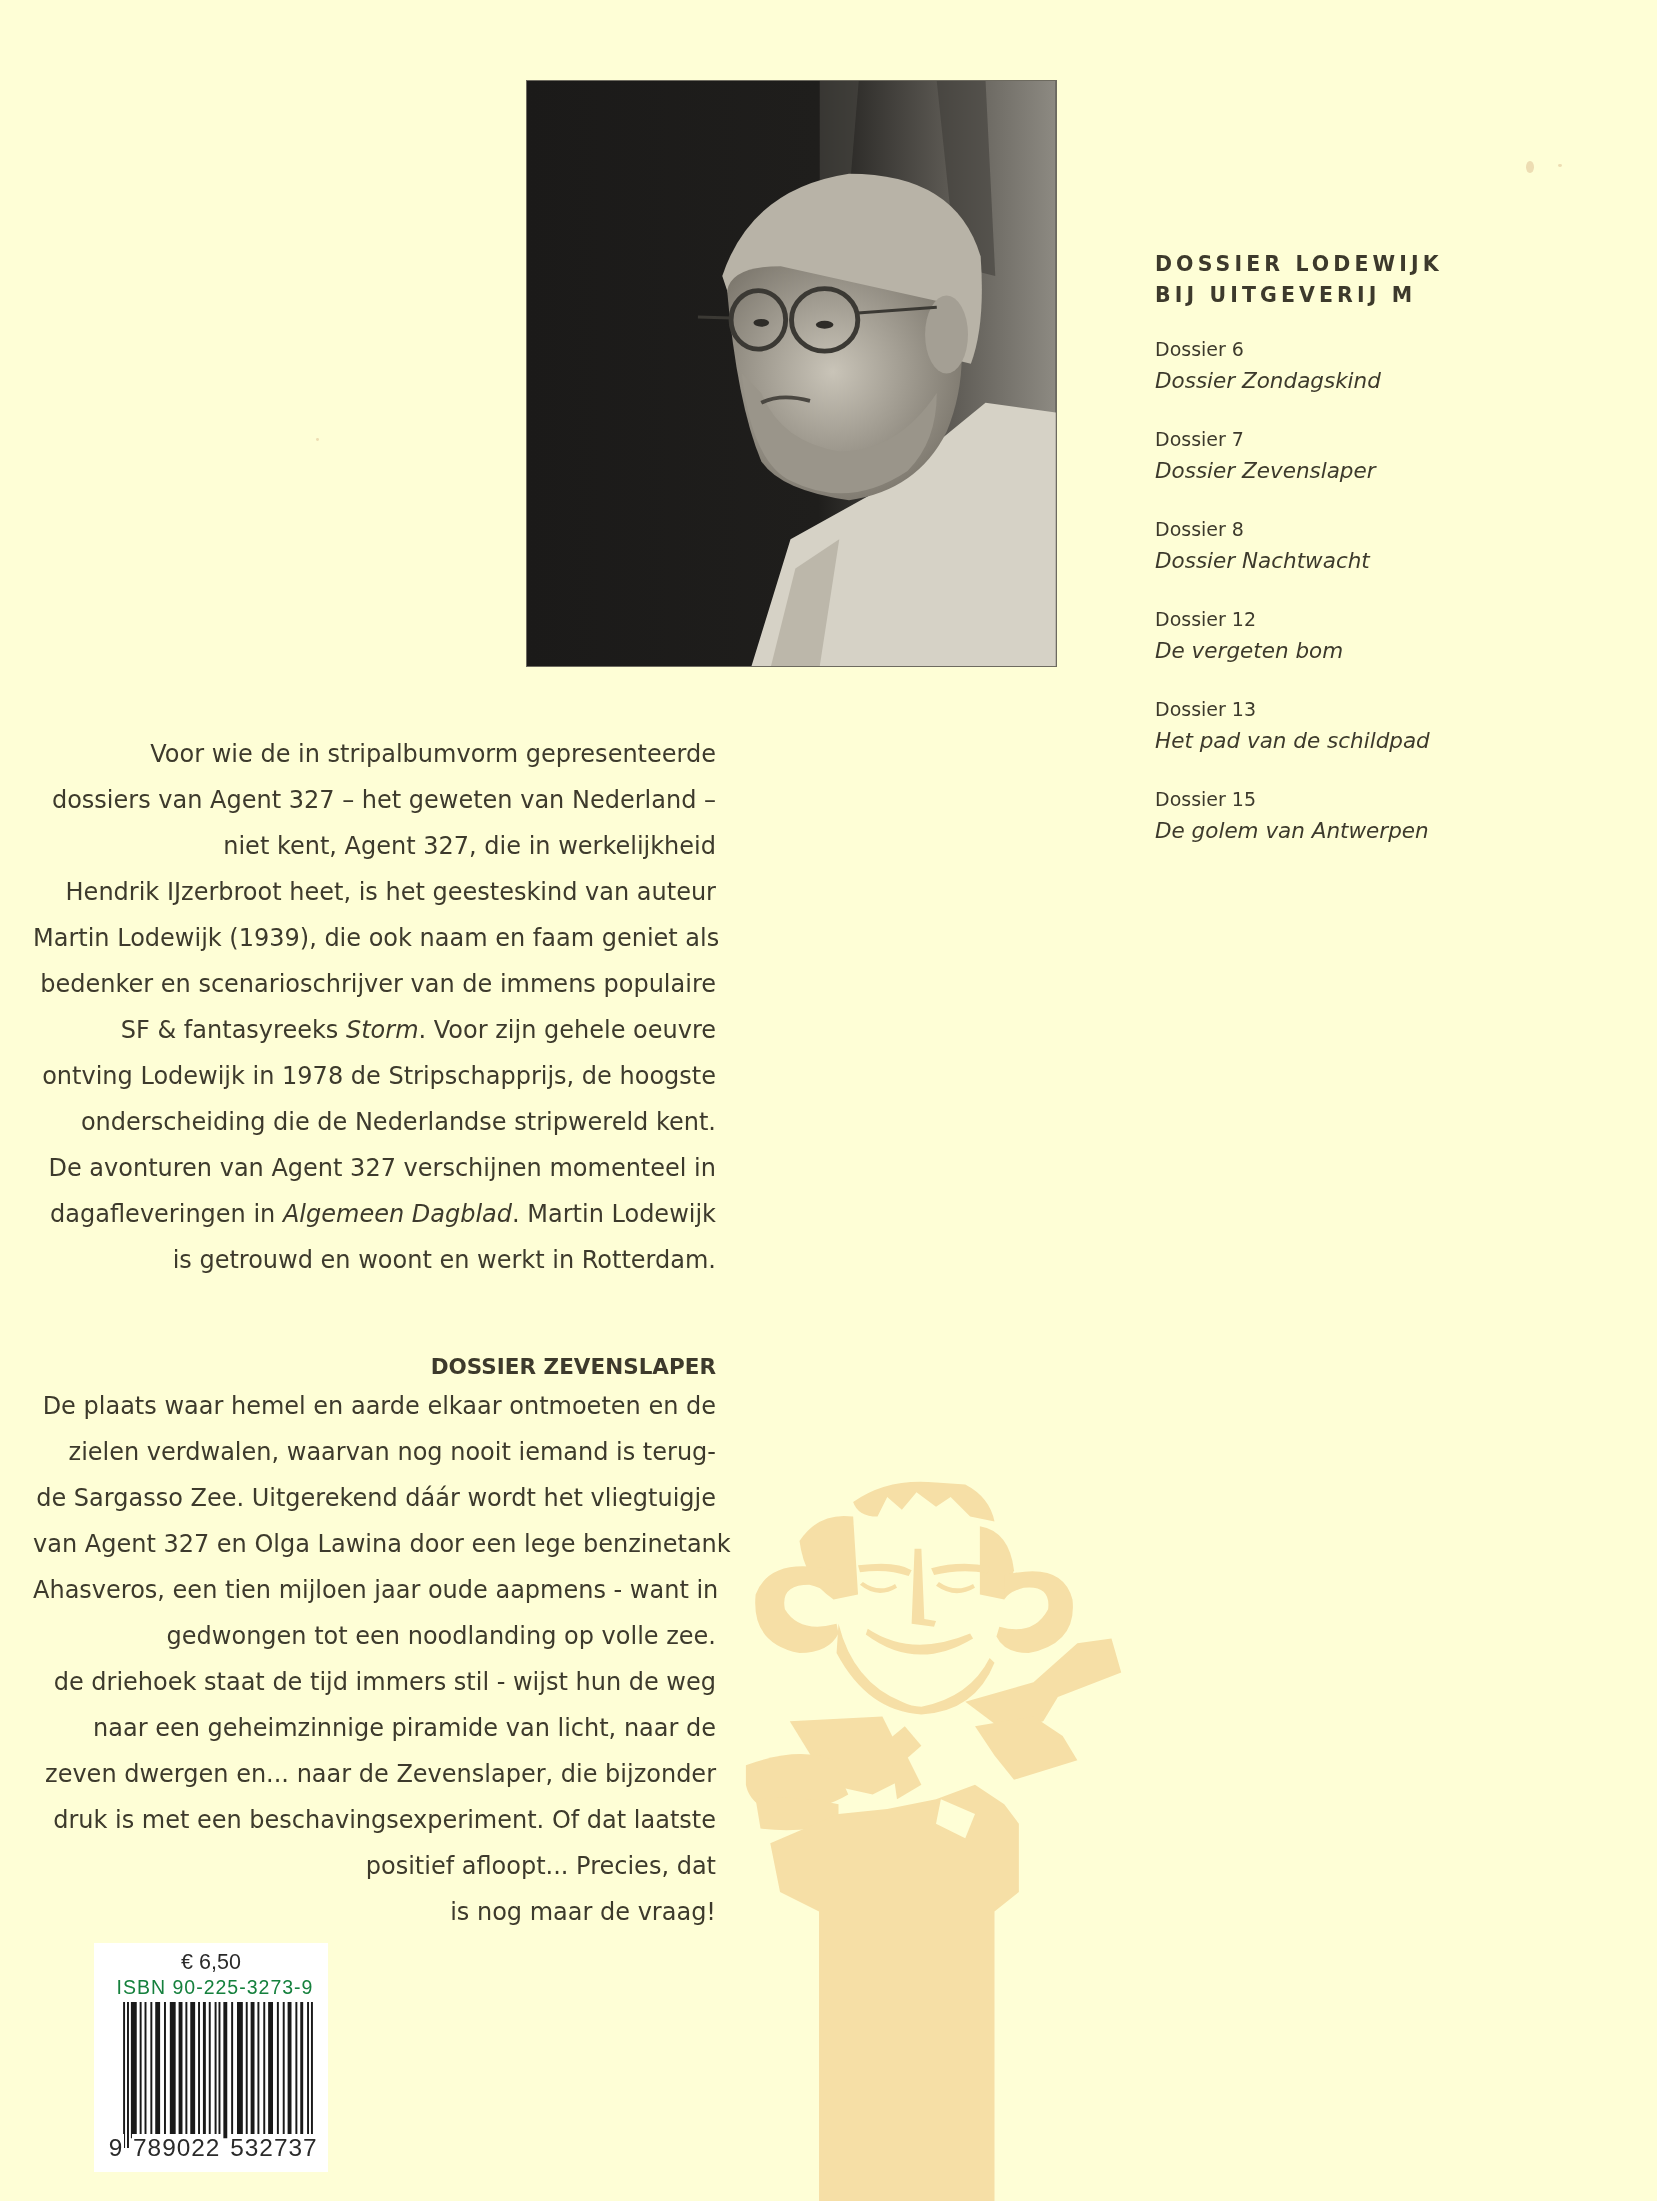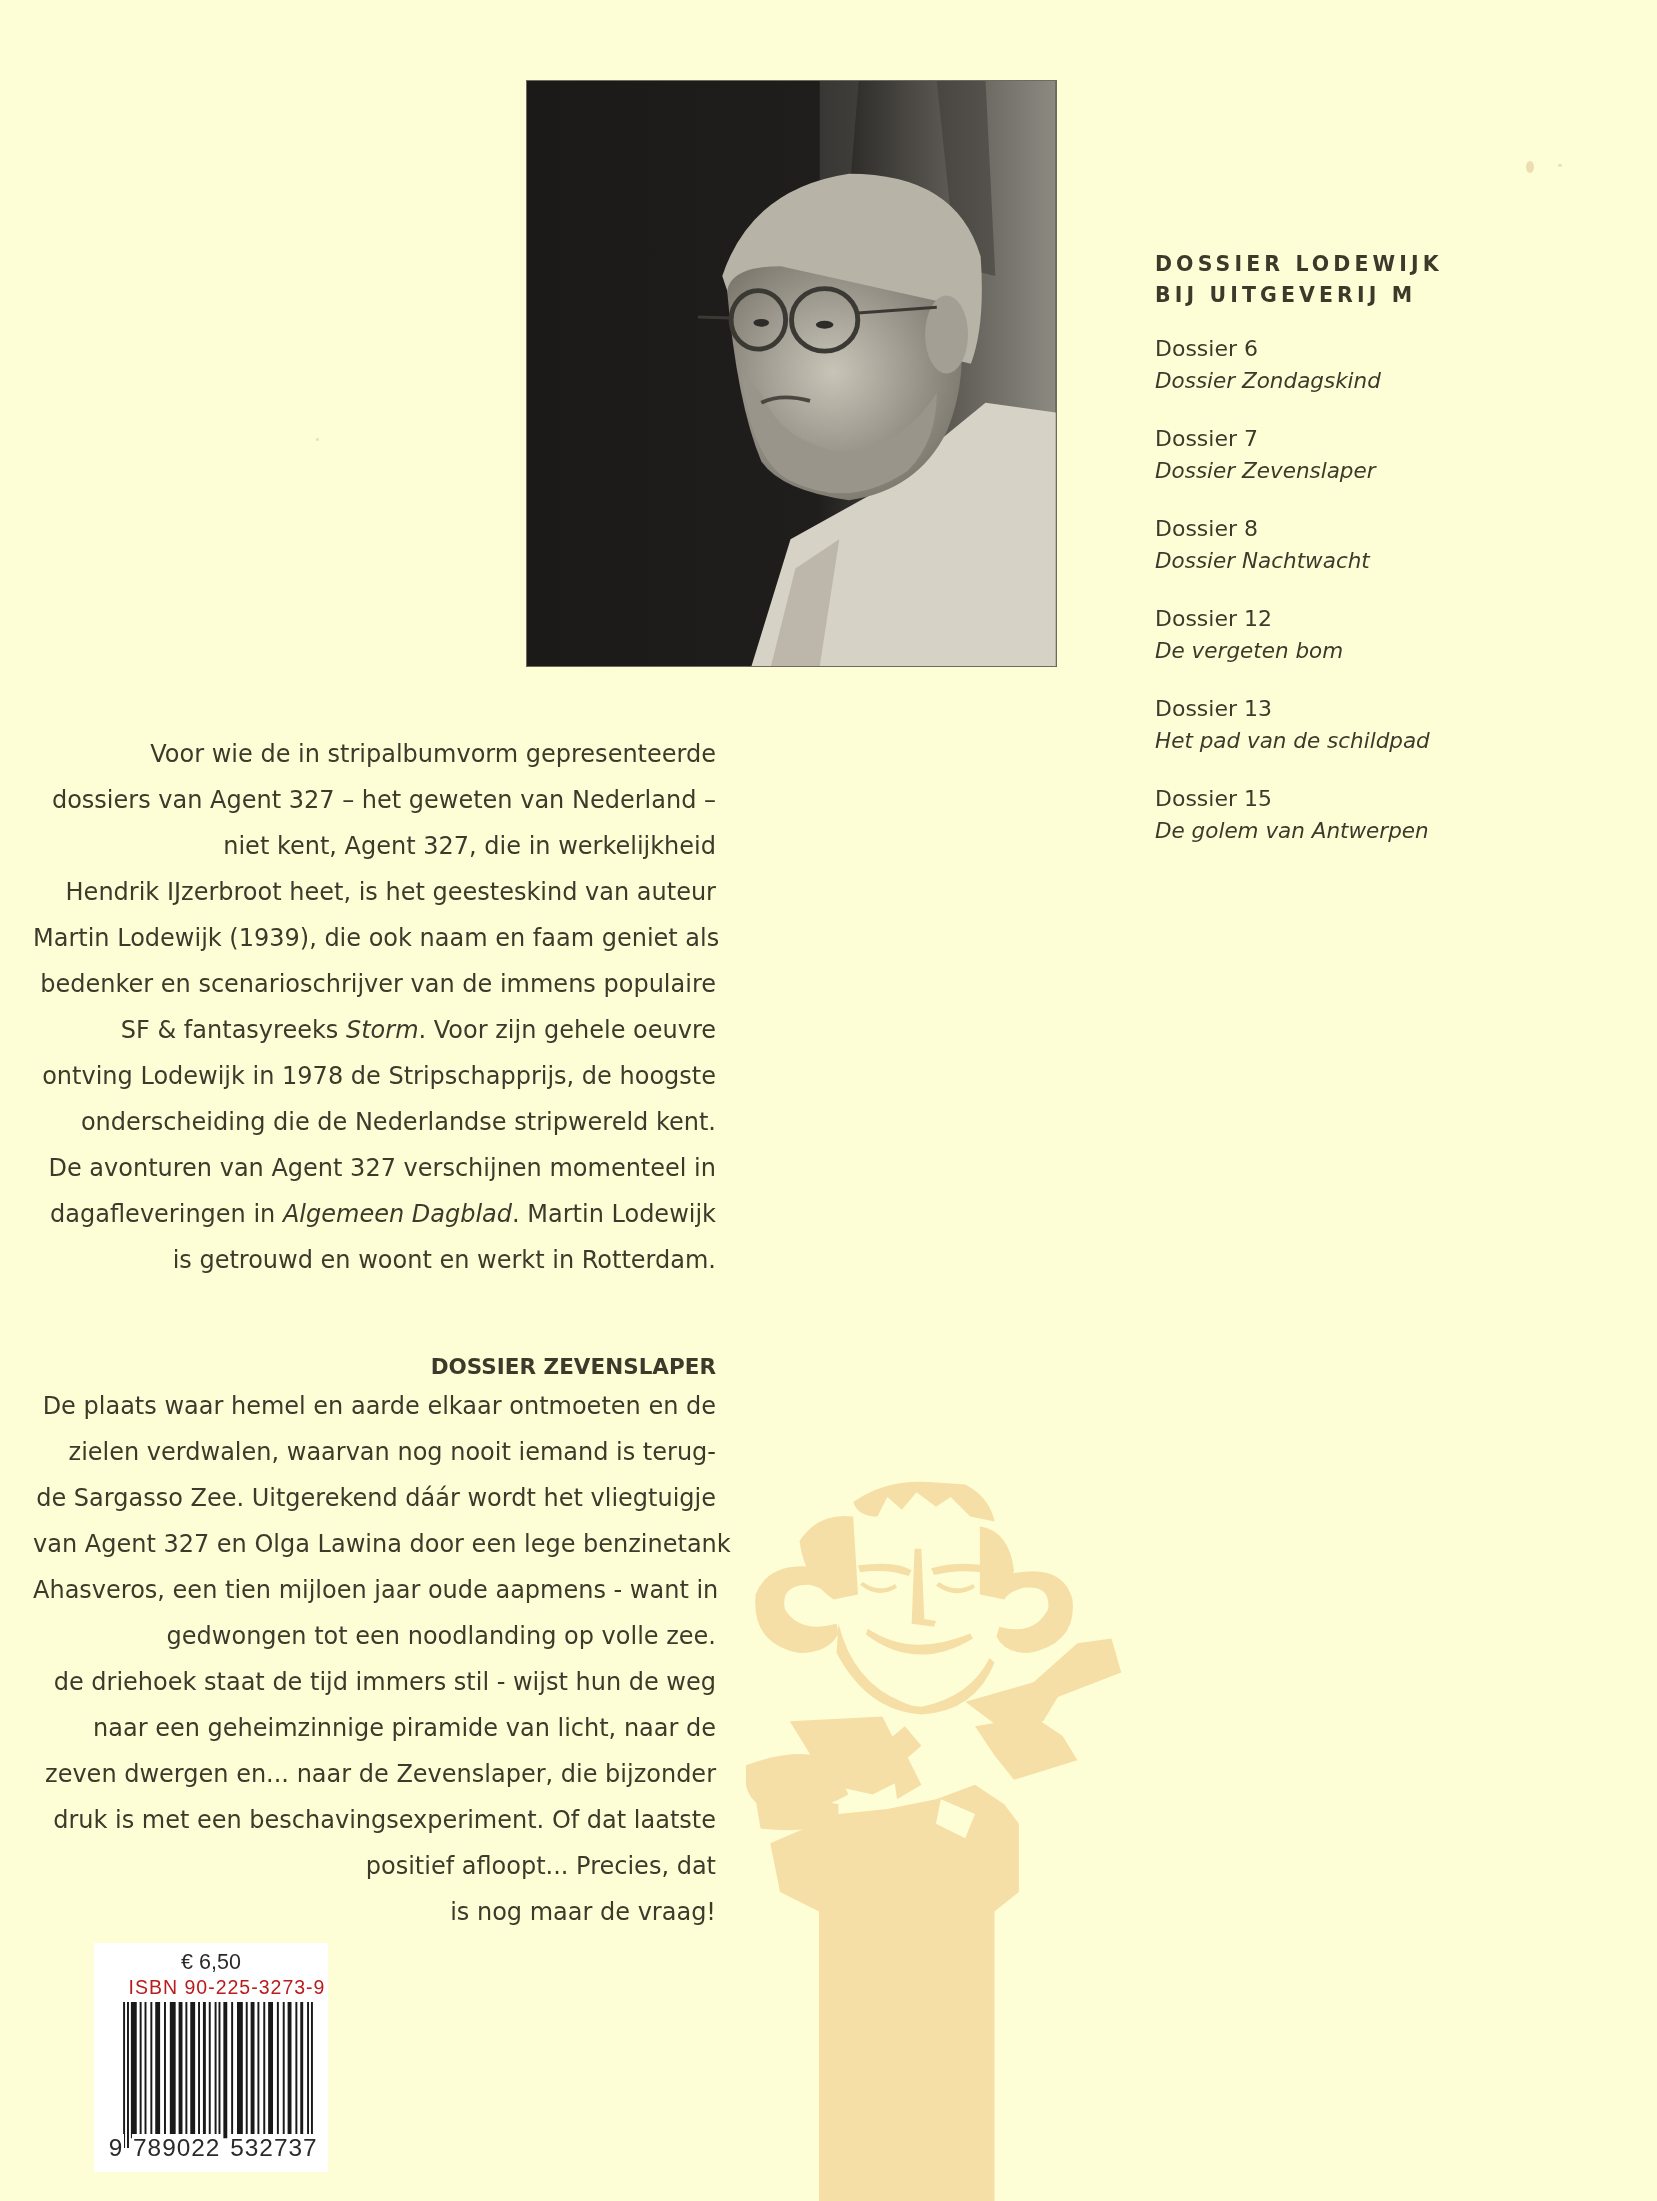--- a/index.html
+++ b/index.html
@@ -22,21 +22,21 @@
 
   
   .biblio { position: absolute; left: 1155px; top: 249px; width: 410px; }
   .biblio h2 {
     margin: 0; font-family: "DejaVu Sans", sans-serif;
     font-size: 20.5px; font-weight: bold; letter-spacing: 4.1px; line-height: 31px;
     color: #3d3a2c;
   }
   .biblio .entries { margin-top: 21.5px; }
   .biblio .entry { margin-bottom: 26px; }
-  .biblio .num { font-size: 22px; line-height: 32px; display: block; }
+  .biblio .num { font-size: 19px; line-height: 32px; display: block; }
   .biblio .title { font-size: 21.5px; line-height: 32px; display: block; font-style: italic; }
 
   
   .body-col { position: absolute; right: 942px; width: 683px; text-align: right; }
   .line { display: block; font-size: 24px; line-height: 46px; white-space: nowrap; }
   .line em { font-style: italic; }
   .intro { top: 731px; }
   .synopsis-head {
     position: absolute; right: 942px; top: 1351px;
     font-weight: bold; font-size: 21.5px; line-height: 31px; letter-spacing: 0;
@@ -46,22 +46,22 @@
   
   .cartoon { position: absolute; left: 741px; top: 1463px; width: 468px; height: 738px; }
 
   
   .label {
     position: absolute; left: 94px; top: 1943px; width: 234px; height: 229px;
     background: #ffffff;
   }
   .price { position: absolute; top: 7px; left: 0; width: 100%; text-align: center;
     font-family: "Liberation Sans", sans-serif; font-size: 21.5px; color: #2a2a2a; }
-  .isbn { position: absolute; top: 33px; left: 16px; width: 100%; text-align: center;
-    font-family: "Liberation Sans", sans-serif; font-size: 19.5px; letter-spacing: 1px; color: #b91c1c; }
+  .isbn { position: absolute; top: 33px; left: 4px; width: 100%; text-align: center;
+    font-family: "Liberation Sans", sans-serif; font-size: 19.5px; letter-spacing: 1px; color: #15803d; }
   .bars { position: absolute; left: 27px; top: 59px; width: 195px; height: 146px; }
   .ean { position: absolute; top: 191px; left: 13.7px; width: 215px;
     font-family: "Liberation Sans", sans-serif; font-size: 24.4px; color: #2a2a2a;
     letter-spacing: 1px; background: transparent; }
   .ean span { background: #fff; padding: 0 1px; }
 </style>
 </head>
 <body>
 
 <div class="speck" style="left:1526px;top:161px;width:7.8px;height:11.7px;"></div>

